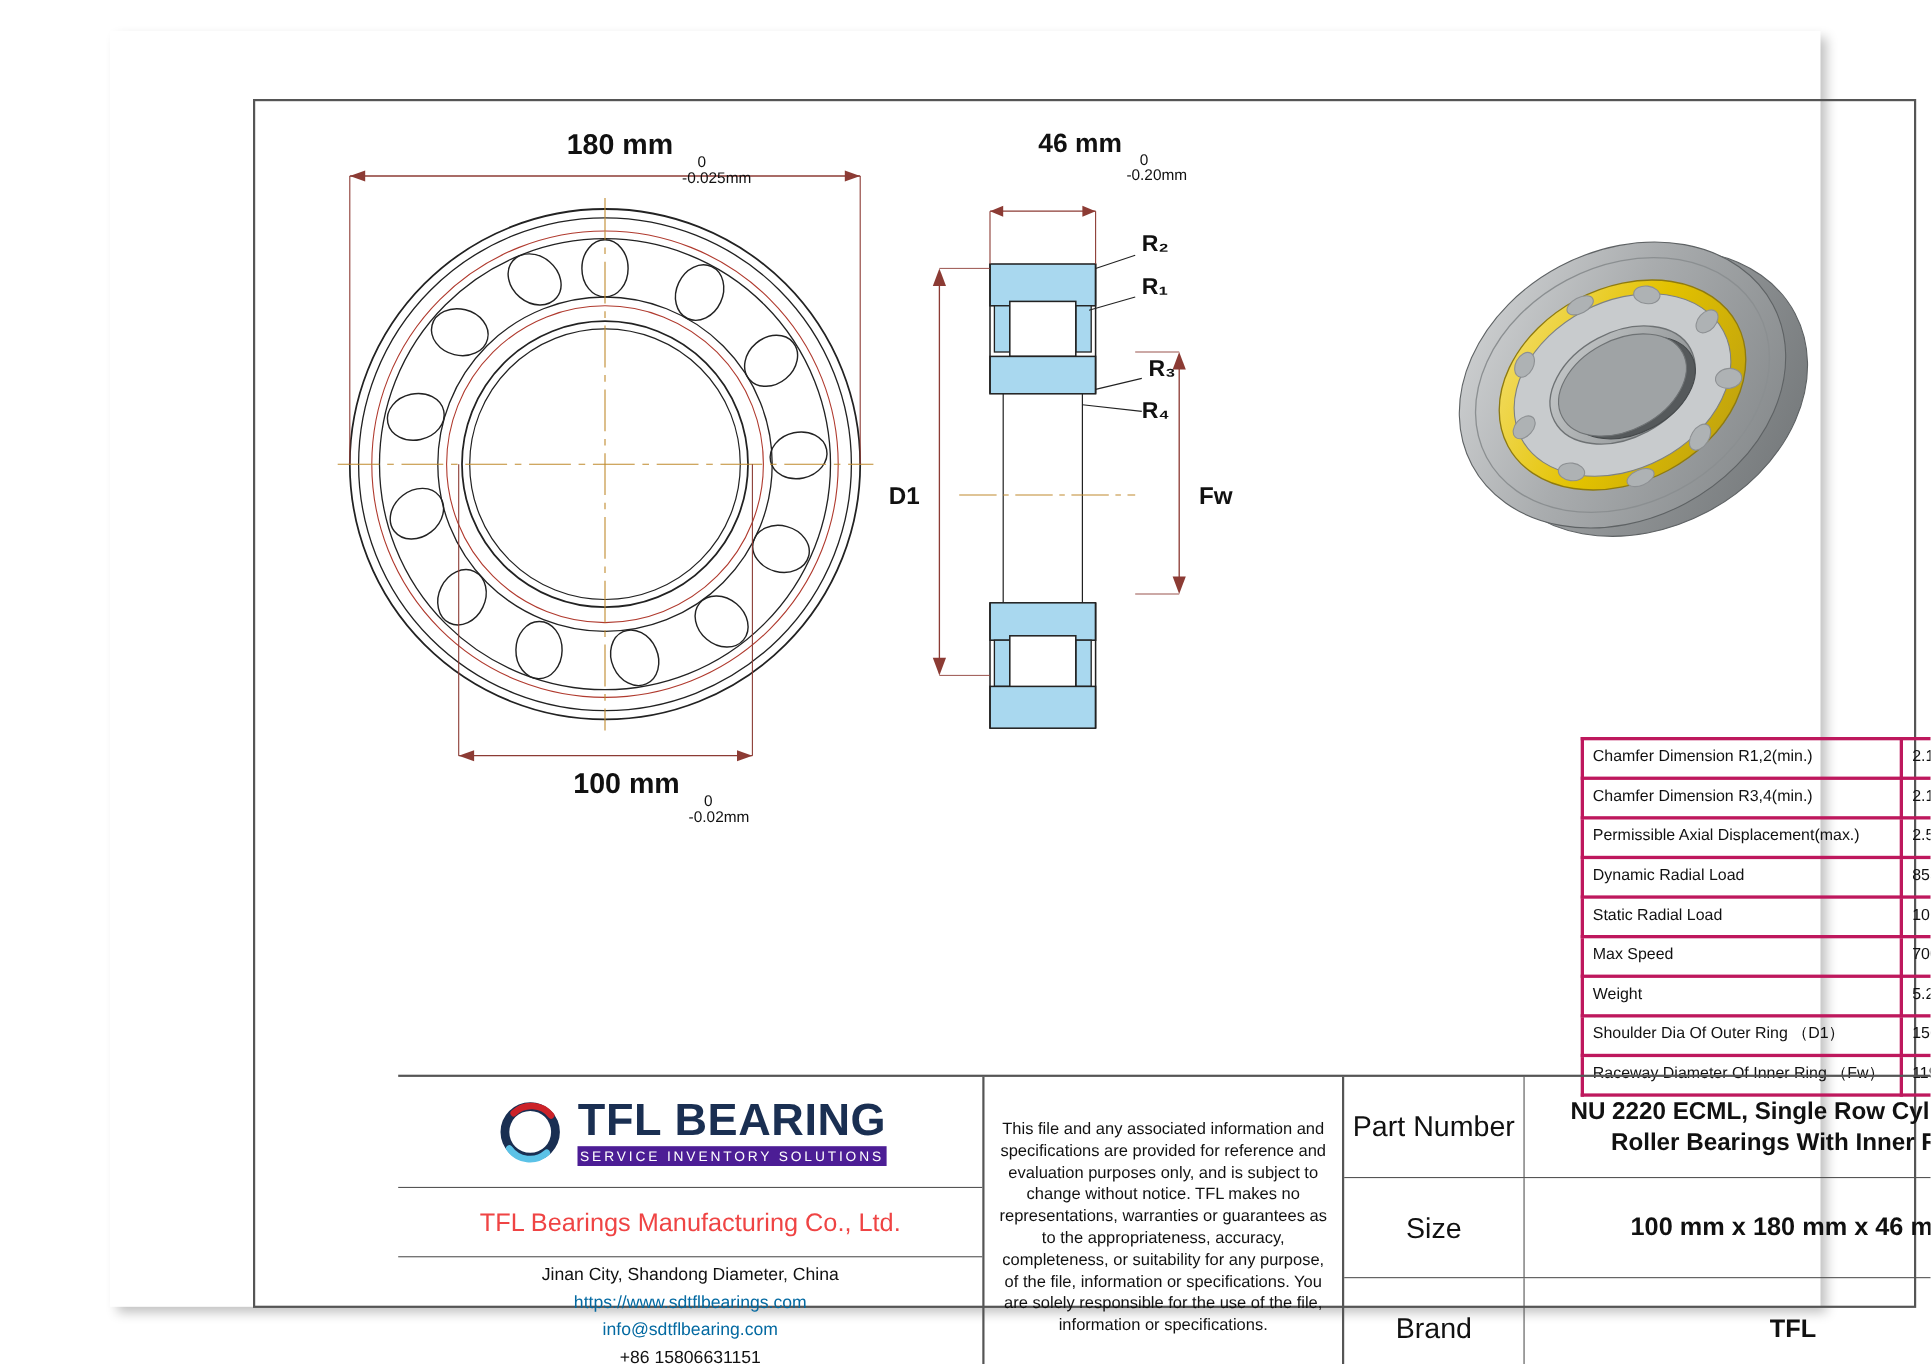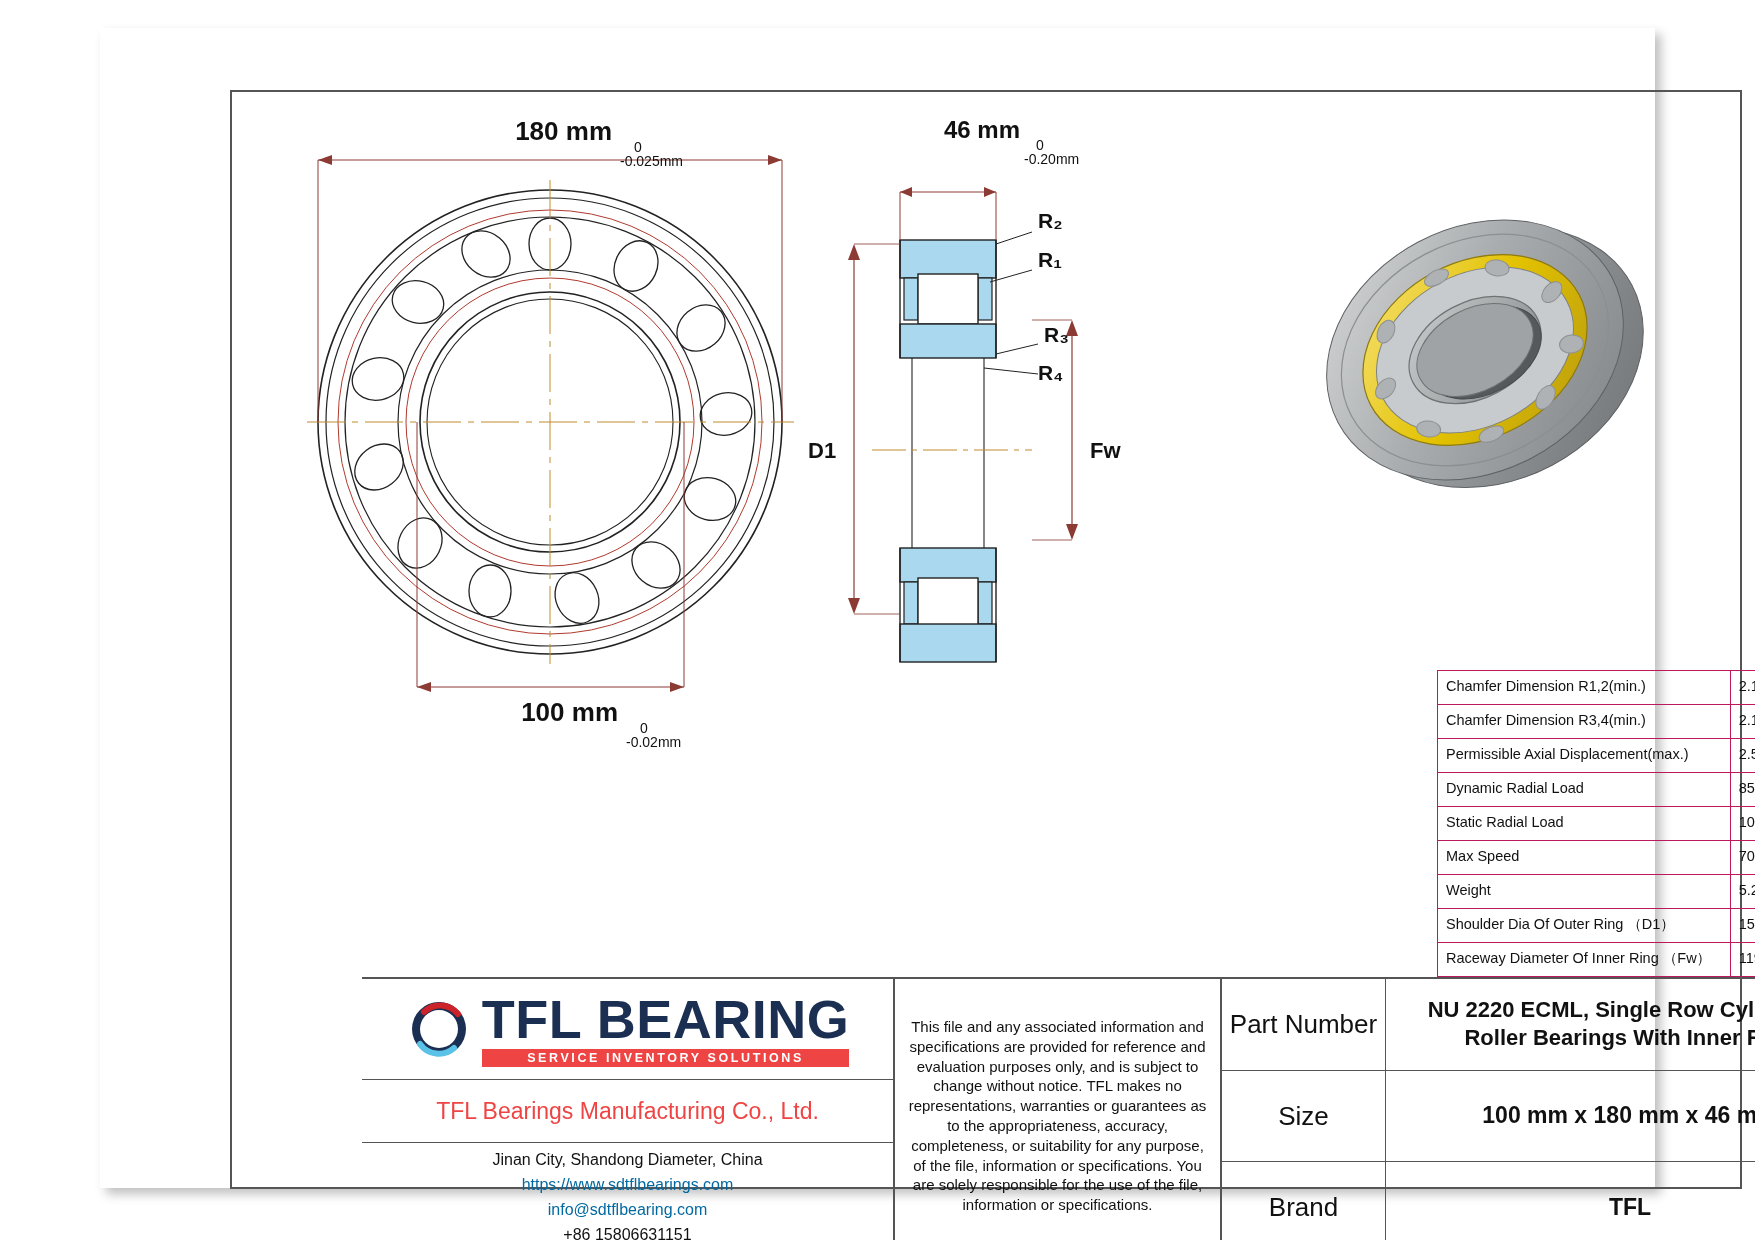--- a/index.html
+++ b/index.html
@@ -40,21 +40,21 @@
   #spec-table {
     position: absolute;
     left: 1205px;
     top: 578px;
     width: 412px;
     border-collapse: collapse;
     font-size: 14.5px;
     color: #111;
   }
   #spec-table td {
-    border: 1px solid #be185d;
+    border: 3px solid #be185d;
     padding: 5px 8px 6px 8px;
     height: 22px;
     line-height: 1.1;
   }
   #spec-table td.label { width: 300px; }
   #spec-table td.value { width: 110px; }
 
   
   #titleblock {
     position: absolute;
@@ -76,36 +76,36 @@
   #logo-cell {
     height: 100px;
     border-bottom: 1.5px solid #555;
     display: flex;
     align-items: center;
     justify-content: center;
   }
   .logo-wrap { display: flex; align-items: center; }
   .logo-text-wrap { margin-left: 10px; }
   .logo-main {
-    font-size: 54px;
+    font-size: 41px;
     font-weight: bold;
     letter-spacing: 0.5px;
     color: #1a2f52;
     line-height: 1;
     font-family: "Liberation Sans", sans-serif;
   }
   .logo-sub {
     font-size: 12.5px;
     letter-spacing: 2.6px;
     color: #ffffff;
-    background: #ef4444;
+    background: #4c1d95;
     text-align: center;
     padding: 2px 0 2px 0;
     margin-top: 3px;
-    font-weight: bold;
+    font-weight: normal;
   }
   #company-cell {
     height: 62px;
     border-bottom: 1.5px solid #555;
     display: flex;
     align-items: center;
     justify-content: center;
     font-size: 23px;
     color: #ef4444;
   }

